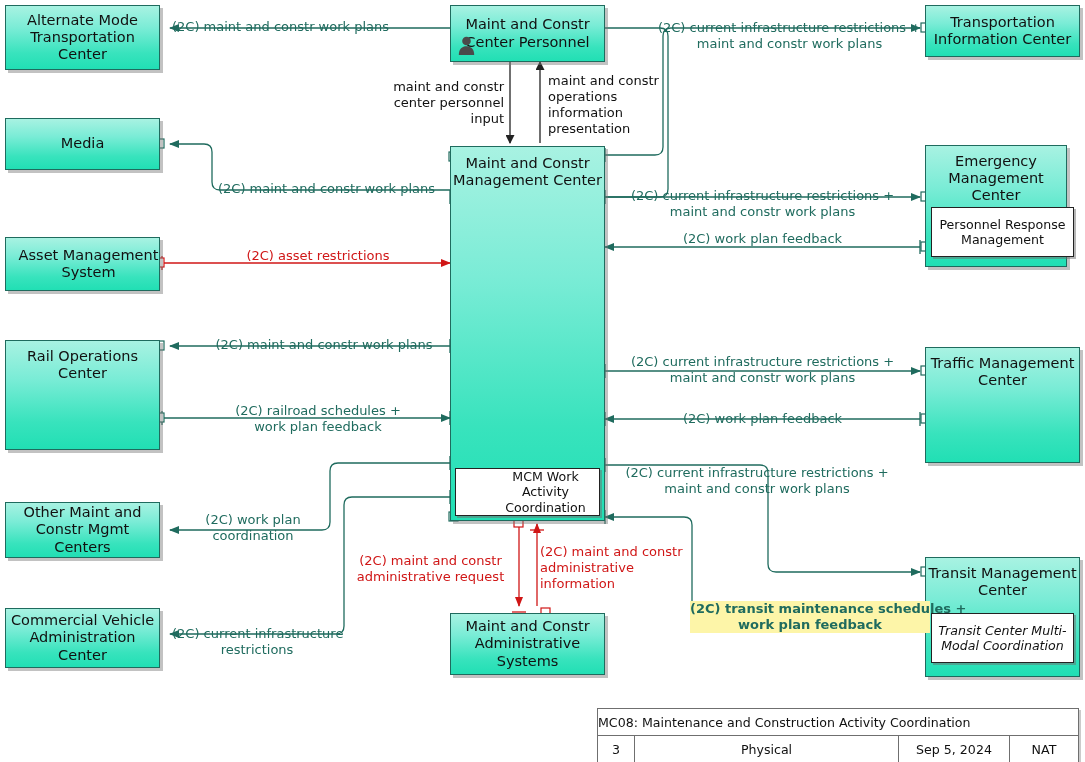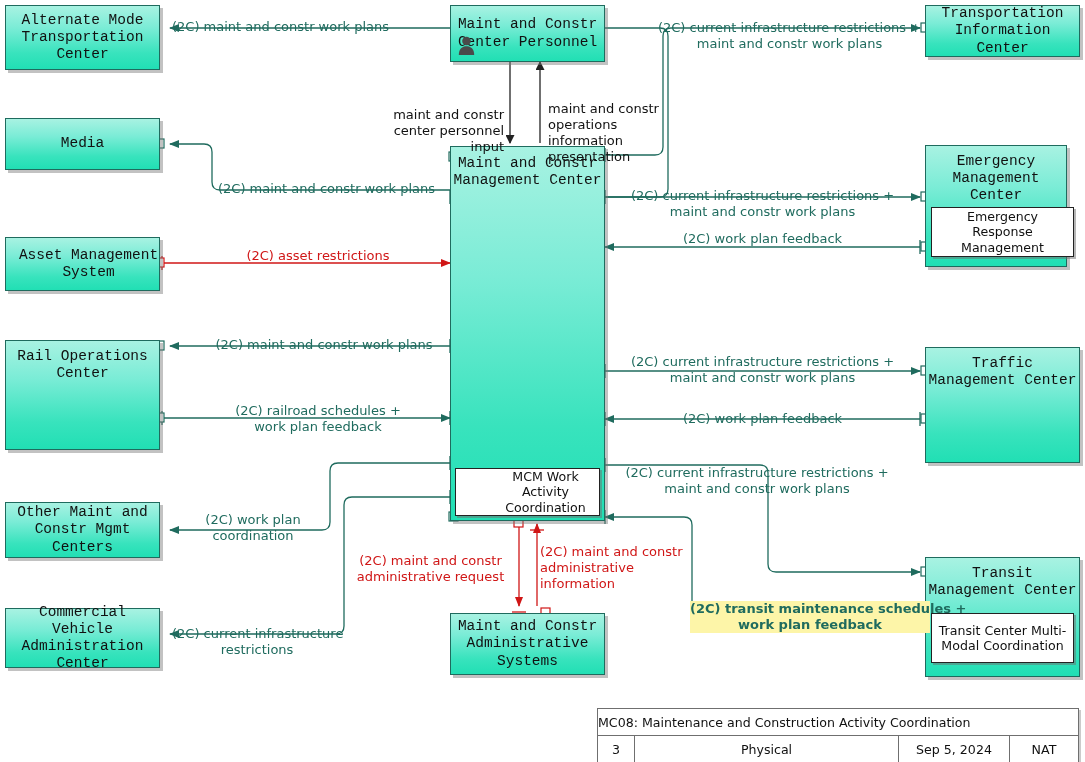--- a/index.html
+++ b/index.html
@@ -6,42 +6,42 @@
   body{width:1085px;height:762px;position:relative;
        font-family:"DejaVu Sans","Liberation Sans",sans-serif;}
   #stage{position:absolute;left:0;top:0;width:1085px;height:762px;overflow:hidden;}
 
   
   .node{position:absolute;box-sizing:border-box;
         border:1px solid #1f6b5e;
         background:linear-gradient(to bottom,#a8f2e2 0%,#7aecd6 35%,#38e3bd 75%,#21dfb4 100%);
         box-shadow:3px 3px 0 rgba(120,120,120,.45);
         color:#111;text-align:center;line-height:1.18;
-        display:flex;align-items:flex-start;justify-content:center;font-family:Liberation Mono, monospace;}
+        display:flex;align-items:flex-start;justify-content:center;}
   .node .ttl{display:block;width:100%;padding-top:7px;font-size:14.5px;}
   .node.mid{align-items:center;}
   .node.mid .ttl{padding-top:0;}
 
   
   .node.tall .ttl{padding-top:8px;}
 
   
   .subnode{position:absolute;box-sizing:border-box;
            background:#ffffff;border:1px solid #222;
            box-shadow:2px 2px 0 rgba(110,110,110,.5);
            display:flex;align-items:center;justify-content:center;
            text-align:center;font-size:12.6px;color:#111;line-height:1.2;
            padding:2px 4px;}
 
   
   .lbl{position:absolute;font-size:13px;color:#1f6b5e;
        text-align:center;line-height:1.22;white-space:nowrap;}
   .lbl.red{color:#d01616;}
   .lbl.hl{background:#fdf5a8;font-weight:bold;color:#1f6b5e;}
-  .lbl.blk{color:#111;margin-top:28px;}
+  .lbl.blk{color:#111;}
   .lbl.lft{text-align:left;}
   .lbl.rgt{text-align:right;}
 
   
   .person{position:absolute;width:17px;height:19px;}
 
   
   #titleblock{position:absolute;border:1px solid #6f6f6f;background:#fff;
               box-shadow:2px 2px 0 rgba(140,140,140,.45);}
   #tb-top{height:26px;border-bottom:1px solid #6f6f6f;
@@ -207,31 +207,31 @@
   </div>
 
   <div class="node mid" style="left:925px;top:5px;width:155px;height:52px;">
     <span class="ttl">Transportation Information Center</span>
   </div>
 
   <div class="node" style="left:925px;top:145px;width:142px;height:122px;">
     <span class="ttl">Emergency Management Center</span>
   </div>
   <div class="subnode" style="left:931px;top:207px;width:143px;height:50px;">
-    <span>Emergency Response Management</span>
+    <span>Personnel Response Management</span>
   </div>
 
   <div class="node" style="left:925px;top:347px;width:155px;height:116px;">
     <span class="ttl">Traffic Management Center</span>
   </div>
 
   <div class="node" style="left:925px;top:548px;width:155px;height:120px;margin-top:9px;">
     <span class="ttl">Transit Management Center</span>
   </div>
-  <div class="subnode" style="left:931px;top:613px;width:143px;height:50px;">
+  <div class="subnode" style="left:931px;top:613px;width:143px;height:50px;font-style:italic;">
     <span>Transit Center Multi-Modal Coordination</span>
   </div>
 
   <div class="lbl" style="left:172px;top:19px;width:330px;text-align:left;">
     <span>(2C) maint and constr work plans</span>
   </div>
 
   <div class="lbl" style="left:218px;top:181px;width:330px;text-align:left;">
     <span>(2C) maint and constr work plans</span>
   </div>

